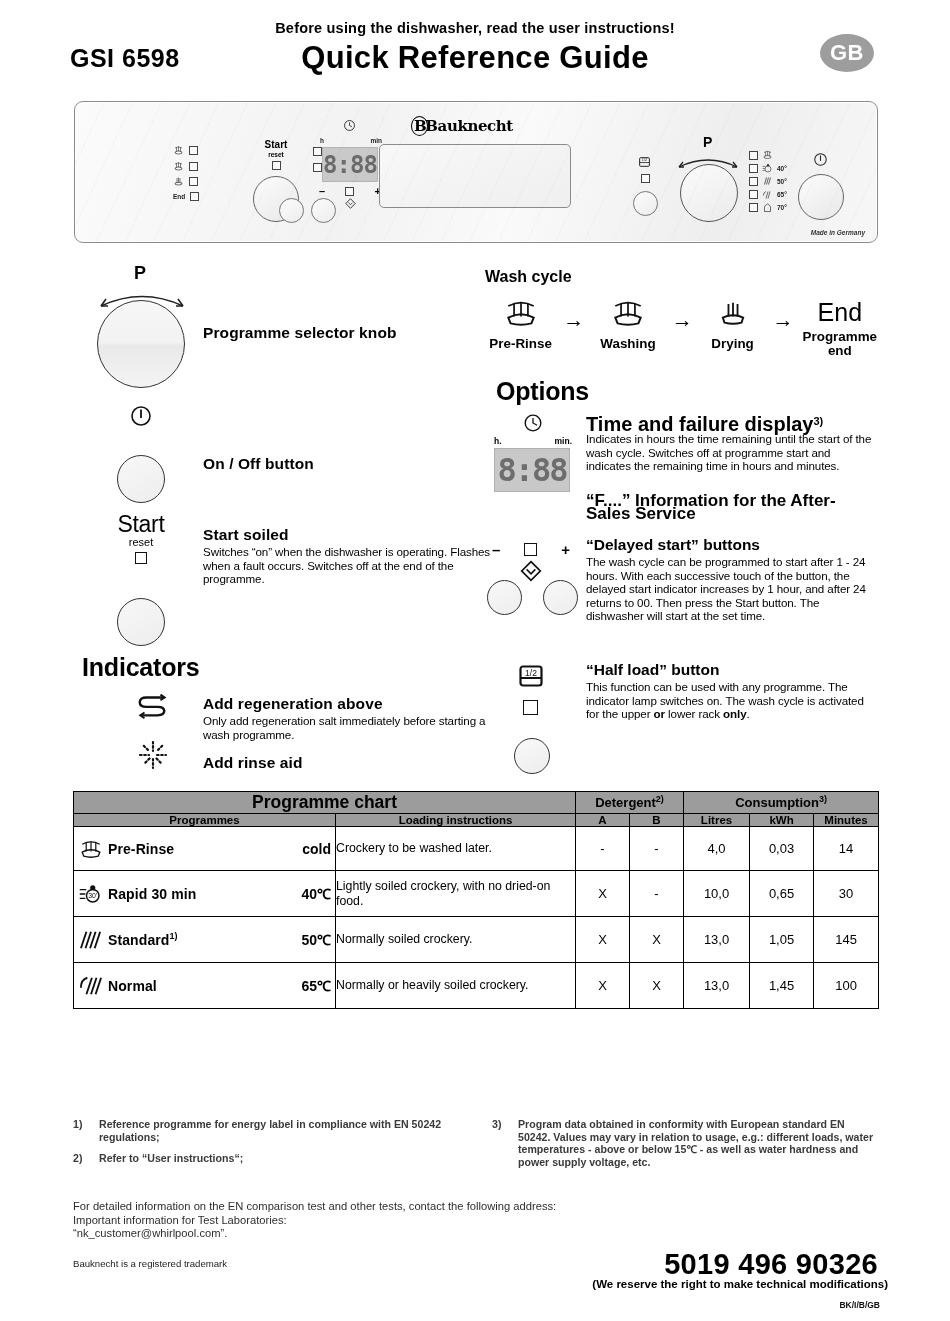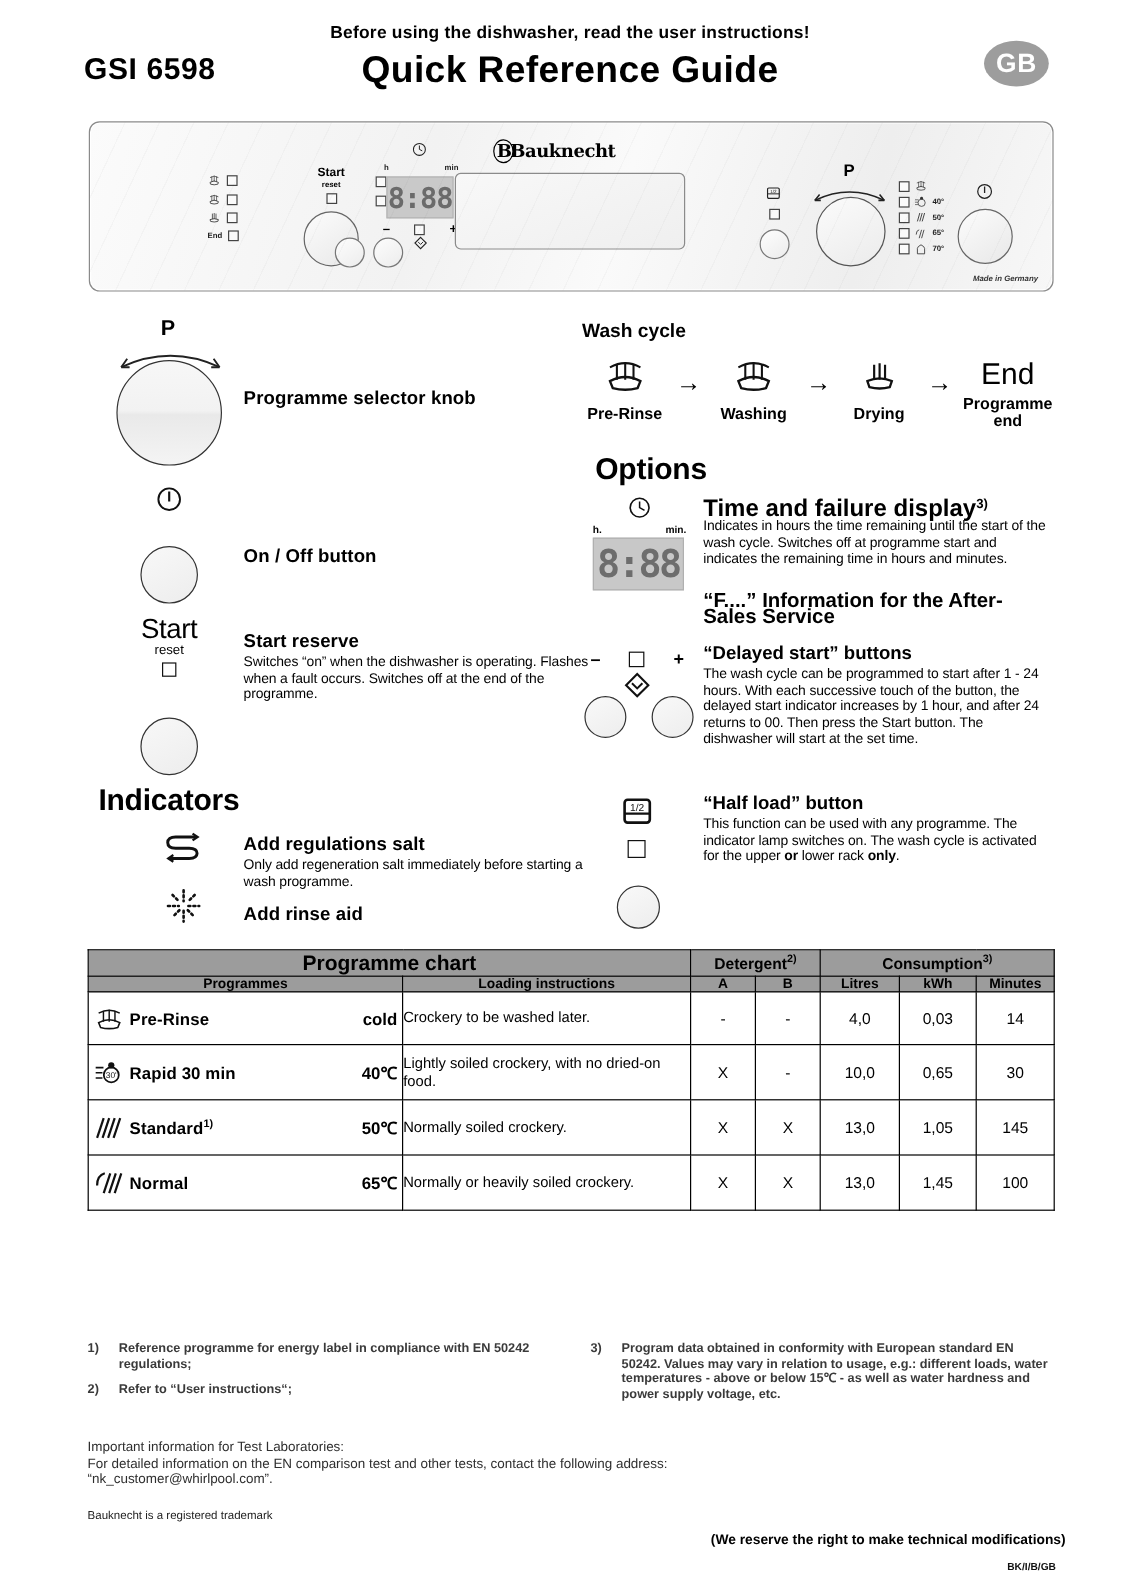--- a/index.html
+++ b/index.html
@@ -323,33 +323,33 @@
   <div class="p-abs lbl-h" style="left:203px;top:455px;">On / Off button</div>
 
   <div class="p-abs" style="left:112px;top:512px;text-align:center;width:58px;">
     <div style="font-size:23px;line-height:24px;letter-spacing:-.3px;">Start</div>
     <div style="font-size:11px;line-height:13px;">reset</div>
     <div style="display:flex;justify-content:center;margin-top:3px;">
       <span style="width:10px;height:10px;border:1.6px solid #111;display:inline-block;"></span>
     </div>
   </div>
   <div class="p-abs btn-big" style="left:117px;top:598px;"></div>
-  <div class="p-abs lbl-h" style="left:203px;top:526px;">Start reserve</div>
+  <div class="p-abs lbl-h" style="left:203px;top:526px;">Start soiled</div>
   <div class="p-abs lbl-b" style="left:203px;top:545px;width:300px;">Switches “on” when the dishwasher is operating. Flashes when a fault occurs. Switches off at the end of the programme.</div>
 
   <div class="p-abs sec-h" style="left:82px;top:653px;">Indicators</div>
 
   <div class="p-abs" style="left:136px;top:690px;">
     <svg width="32" height="30" viewBox="0 0 34 30">
       <path d="M29 7 L11 7 Q4 7 4 12 Q4 17 11 17 L23 17 Q30 17 30 21.5 Q30 26 23 26 L5 26" fill="none" stroke="#111" stroke-width="2.6"></path>
       <path d="M26 4 L30.5 7 L26 10" fill="none" stroke="#111" stroke-width="2"></path>
       <path d="M9 23 L4.5 26 L9 29" fill="none" stroke="#111" stroke-width="2"></path>
     </svg>
   </div>
-  <div class="p-abs lbl-h" style="left:203px;top:695px;">Add regulations salt</div>
+  <div class="p-abs lbl-h" style="left:203px;top:695px;">Add regeneration above</div>
   <div class="p-abs lbl-b" style="left:203px;top:714px;width:290px;">Only add regeneration salt immediately before starting a wash programme.</div>
 
   <div class="p-abs" style="left:138px;top:740px;">
     <svg width="30" height="30" viewBox="0 0 30 30">
       <g stroke="#111" stroke-width="2.2" stroke-linecap="round" stroke-dasharray="1.6 2.6">
         <path d="M15 2 L15 11"></path>
           <path d="M15 19 L15 28"></path>
         <path d="M2 15 L11 15"></path>
           <path d="M19 15 L28 15"></path>
         <path d="M5.8 5.8 L11.5 11.5"></path>
@@ -573,21 +573,22 @@
     <span class="fn-num">1)</span><span class="fn-tx">Reference programme for energy label in compliance with EN 50242 regulations;</span>
   </div>
   <div class="p-abs fn" style="left:73px;top:1152px;width:400px;">
     <span class="fn-num">2)</span><span class="fn-tx">Refer to “User instructions“;</span>
   </div>
   <div class="p-abs fn" style="left:492px;top:1118px;width:390px;">
     <span class="fn-num">3)</span><span class="fn-tx">Program data obtained in conformity with European standard EN 50242. Values may vary in relation to usage, e.g.: different loads, water temperatures - above or below 15℃ - as well as water hardness and power supply voltage, etc.</span>
   </div>
 
   <div class="p-abs imp" style="left:73px;top:1200px;width:800px;font-weight:normal;">
+    <div>For detailed information on the EN comparison test and other tests, contact the following address:</div>
     <div>Important information for Test Laboratories:</div>
-    <div>For detailed information on the EN comparison test and other tests, contact the following address:</div>
     <div>“nk_customer@whirlpool.com”.</div>
   </div>
   <div class="p-abs tm" style="left:73px;top:1258px;">Bauknecht is a registered trademark</div>
+  <div class="p-abs bignum" style="left:578px;top:1248px;width:300px;">5019 496 90326</div>
   <div class="p-abs resv" style="left:488px;top:1278px;width:400px;">(We reserve the right to make technical modifications)</div>
   <div class="code">BK/I/B/GB</div>
 
 </div>
 
 </body></html>

